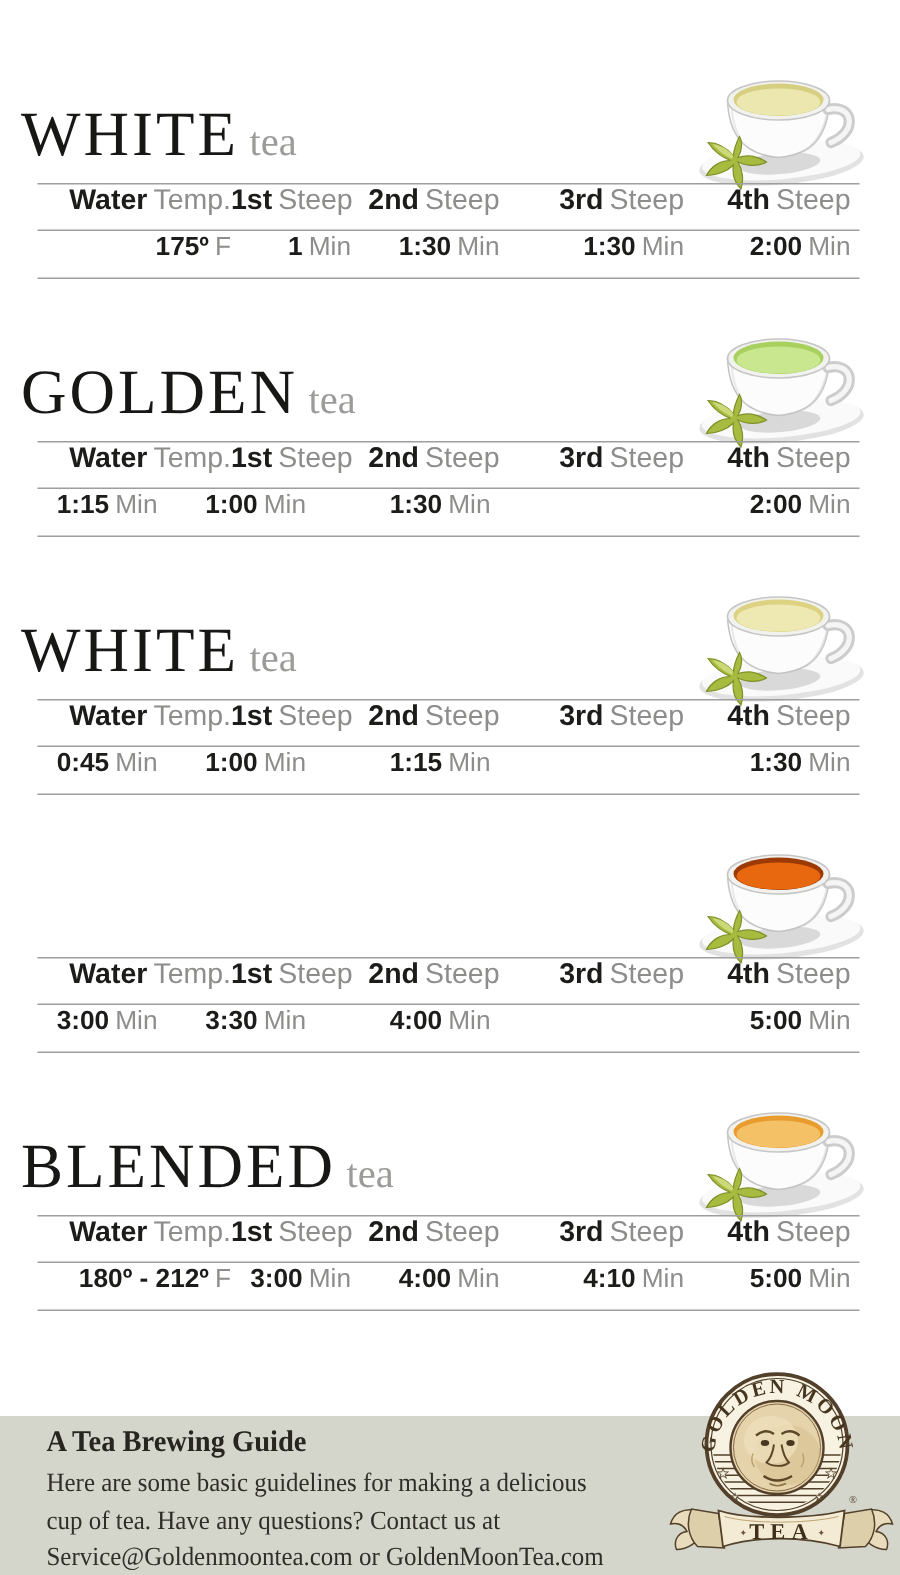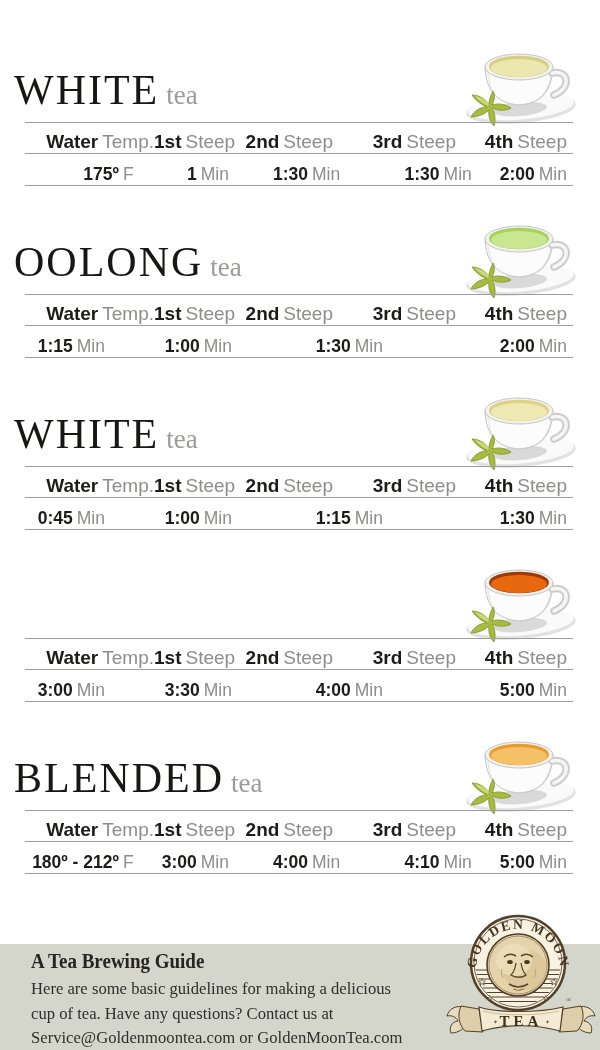--- a/index.html
+++ b/index.html
@@ -8,24 +8,24 @@
   .sections{position:absolute;top:14px;left:0;width:600px;}
   .section{position:relative;height:172px;}
 
   .sec-title{position:absolute;left:14px;top:52px;font-family:"Liberation Serif",serif;white-space:nowrap;}
   .sec-title .main{font-size:42px;color:#171715;letter-spacing:2px;}
   .sec-title .sub{font-size:27px;color:#9b9b99;margin-left:7px;}
 
   .cup{position:absolute;top:27px;right:21px;width:120px;height:100px;}
 
   .ttable{position:absolute;left:25px;right:27px;bottom:0;}
-  .trow{display:flex;align-items:flex-end;height:32px;box-sizing:border-box;
+  .trow{display:flex;align-items:flex-start;height:32px;box-sizing:border-box;
         border-bottom:1px solid #9e9e9e;}
   .trow.head{border-top:1px solid #9e9e9e;font-size:19px;}
-  .trow.vals{font-size:17.5px;gap:28px;}
+  .trow.vals{font-size:17.5px;}
   .tcell{text-align:right;white-space:nowrap;}
   .c1{width:129px}.c2{width:80px}.c3{width:99px}.c4{width:123px}
   .c5{margin-left:auto;padding-right:6px;}
   .tcell b{font-weight:700;color:#1c1c1a;}
   .tcell .lt{color:#8d8d8b;margin-left:4px;font-weight:400;}
 
   .footer{position:absolute;left:0;top:944px;width:600px;height:106px;background:#d4d5cb;}
   .footer-text{position:absolute;left:31px;top:4px;font-family:"Liberation Serif",serif;
                color:#2f2e29;transform:scaleX(.95);transform-origin:left top;white-space:nowrap;}
   .footer-heading{font-size:20px;font-weight:700;margin:2px 0 3px 0;color:#262520;}
@@ -87,21 +87,21 @@
           <div class="tcell c2"><b>1</b><span class="lt">Min</span></div>
           <div class="tcell c3"><b>1:30</b><span class="lt">Min</span></div>
           <div class="tcell c4"><b>1:30</b><span class="lt">Min</span></div>
           <div class="tcell c5"><b>2:00</b><span class="lt">Min</span></div>
         </div>
       </div>
     </section>
 
     <section class="section">
       <div class="sec-title">
-        <span class="main">OOLONG</span><span class="sub">tea</span>
+        <span class="main">GOLDEN</span><span class="sub">tea</span>
       </div>
       <svg class="cup" viewBox="0 0 120 100">
         <use href="#cupbase"></use>
         <ellipse cx="60" cy="25.5" rx="30" ry="10.8" fill="#a8d05e"></ellipse>
         <ellipse cx="60" cy="27" rx="28" ry="9" fill="#c9e78f"></ellipse>
       </svg>
       <div class="ttable">
         <div class="trow head">
           <div class="tcell c1"><b>Water</b><span class="lt">Temp.</span></div>
           <div class="tcell c2"><b>1st</b><span class="lt">Steep</span></div>

